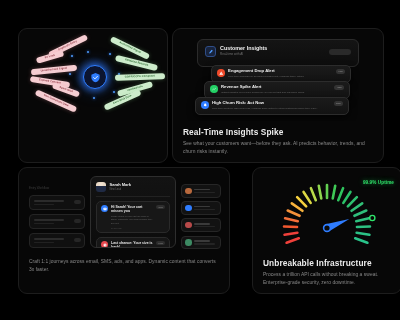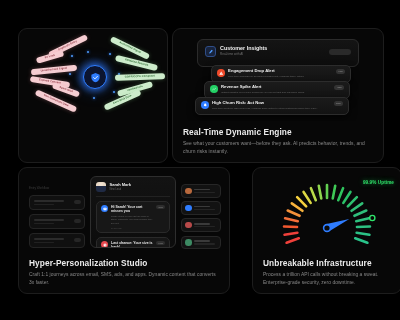--- a/index.html
+++ b/index.html
@@ -194,21 +194,21 @@
             </svg>
         </div>
         <div class="atx">
           <div class="at">High Churn Risk: Act Now</div>
           <div class="ad">Real-time alerts for high churn risk, enabling quick action to retain customers before they leave.</div>
         </div>
         <div class="apill">Now</div>
       </div>
     </div>
     <div class="copy">
-      <p class="ttl">Real-Time Dynamic Engine</p>
+      <p class="ttl">Real-Time Insights Spike</p>
       <p class="sub">See what your customers want—before they ask. AI predicts behavior, trends, and churn risks instantly.</p>
     </div>
   </div>
 
   <div class="card" id="c3">
     <div class="grid"></div>
     <div class="visual">
       <div class="chatwrap">
         <div class="colA">
           <div class="ghostlbl">Entry Workflow</div>
@@ -292,21 +292,20 @@
               <div class="mav" style="background:#3d8a63"></div>
               <div class="ml">
                 <div class="l1"></div>
                 <div class="l2"></div>
               </div>
             </div>
         </div>
       </div>
     </div>
     <div class="copy">
-      <p class="ttl">Hyper-Personalization Studio</p>
       <p class="sub">Craft 1:1 journeys across email, SMS, ads, and apps. Dynamic content that converts 3x faster.</p>
     </div>
   </div>
 
   <div class="card" id="c4">
     <div class="grid"></div>
     <div class="visual">
       <svg class="gauge" id="gaugeSvg" viewBox="0 0 148 76">
           <line x1="45.80922137642275" y1="66.26060429977007" x2="33.593217306205936" y2="70.70686616300375" stroke="#f0403a" stroke-width="2.6" stroke-linecap="round"></line>
           <line x1="44.36934978214587" y1="60.69303395120692" x2="31.529401354409075" y2="62.72668199672992" stroke="#f0403a" stroke-width="2.6" stroke-linecap="round"></line>

